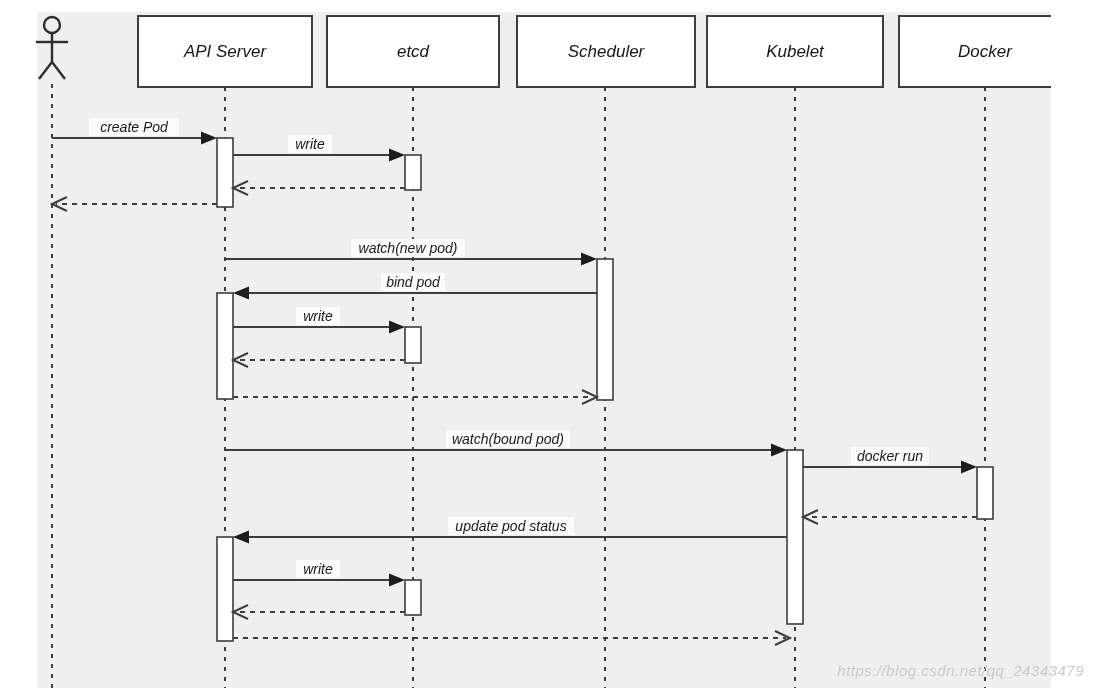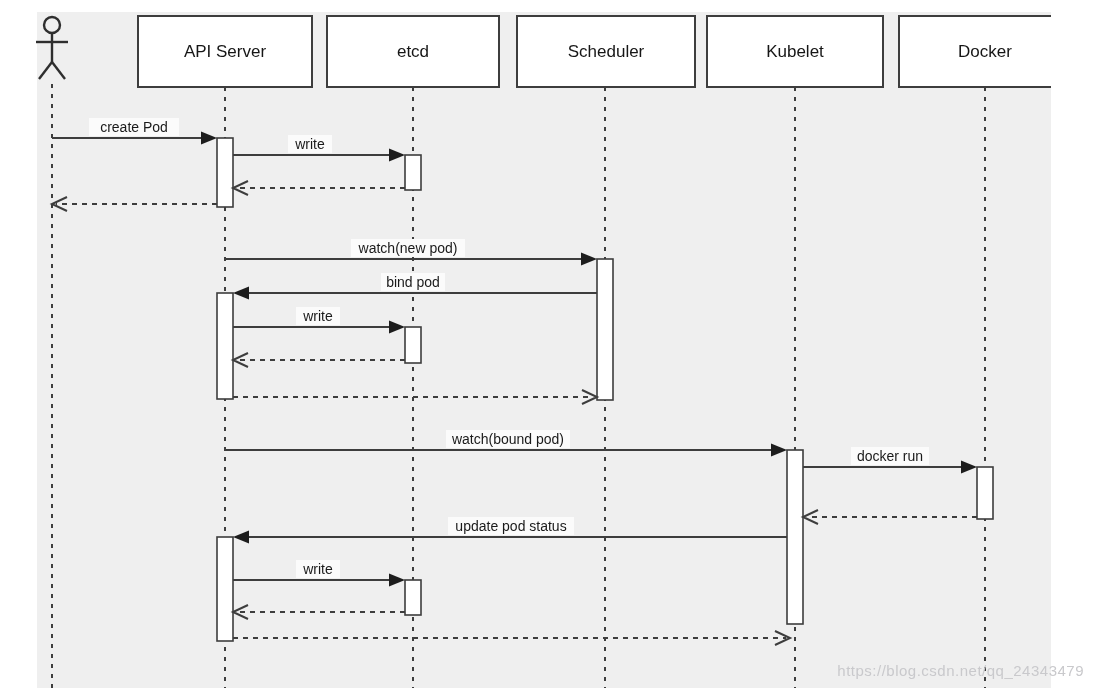--- a/index.html
+++ b/index.html
@@ -2,21 +2,21 @@
 <html><head>
 <meta charset="utf-8">
 <style>
   html, body { margin: 0; padding: 0; }
   body {
     width: 1094px; height: 688px;
     background: #ffffff;
     font-family: "Liberation Sans", sans-serif;
     overflow: hidden;
   }
-  .stage { position: relative; width: 898px; height: 688px; }
+  .stage { position: relative; width: 898px; height: 688px; font-style: italic; }
   svg { display: block; }
 
   .box       { fill: #ffffff; stroke: #3d3d3d; stroke-width: 2; }
   .bar       { fill: #ffffff; stroke: #3d3d3d; stroke-width: 1.6; }
   .lifeline  { stroke: #3d3d3d; stroke-width: 2; stroke-dasharray: 4 6; fill: none; }
   .solid-ln  { stroke: #3d3d3d; stroke-width: 2; fill: none; }
   .dashed-ln { stroke: #3d3d3d; stroke-width: 2; stroke-dasharray: 5 5; fill: none; }
   .actor-ln  { stroke: #2e2e2e; stroke-width: 2.4; fill: none; }
   .head-fill { fill: #1d1d1d; stroke: none; }
   .head-open { fill: none; stroke: #3d3d3d; stroke-width: 2; }

